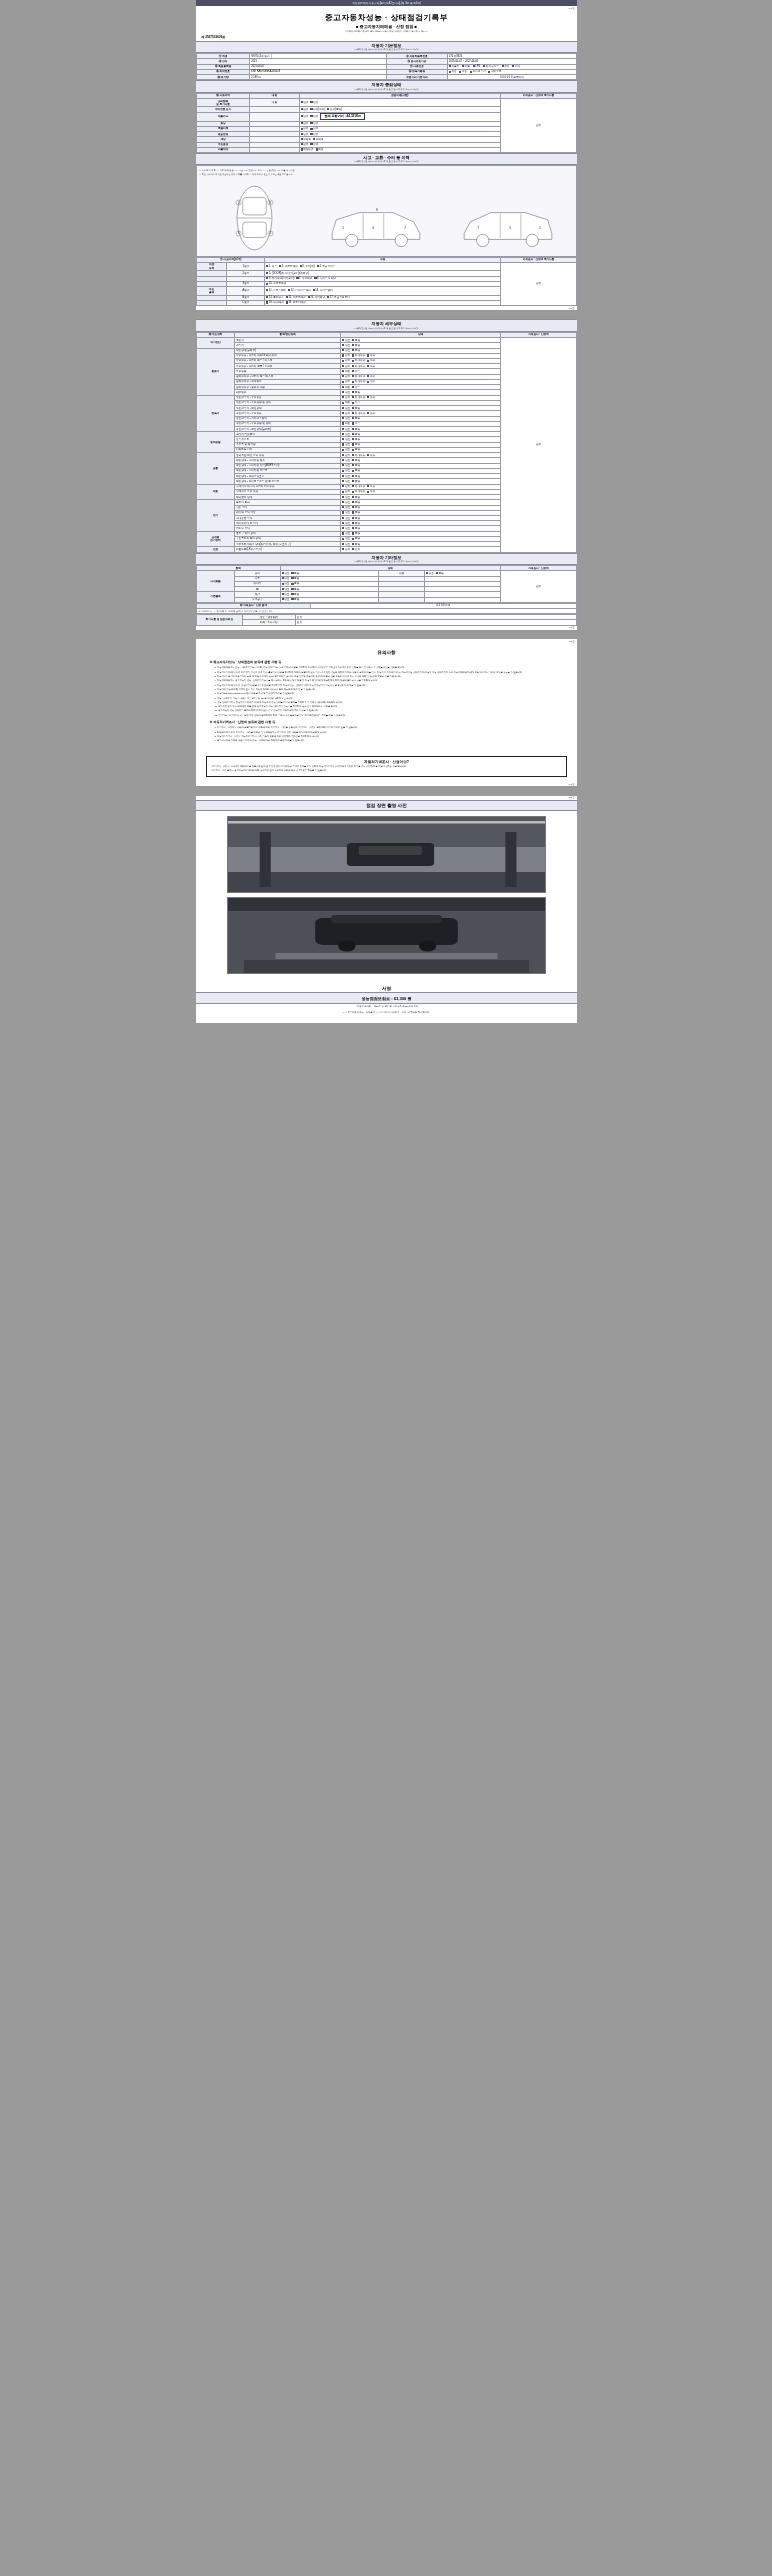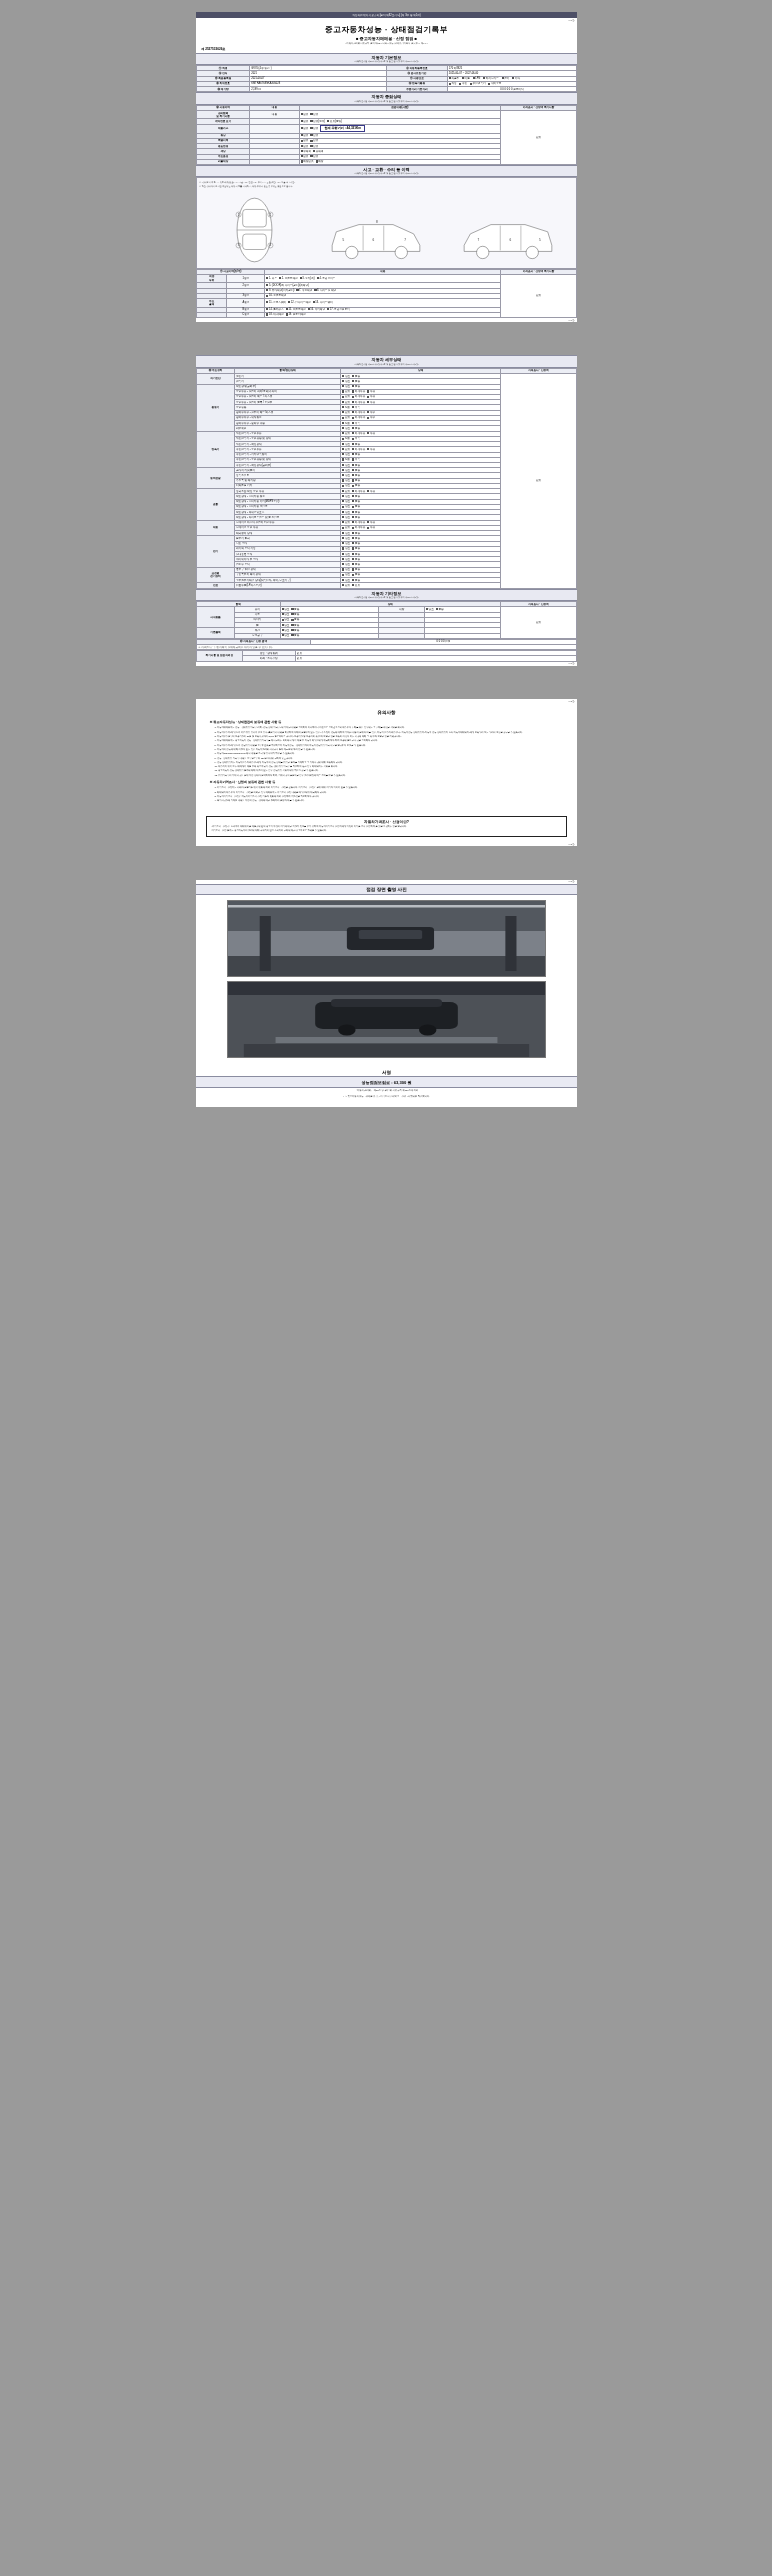--- a/index.html
+++ b/index.html
@@ -1,19 +1,19 @@
 <!DOCTYPE html>
 <html style="font-size:8.2px"><head>
 <meta charset="utf-8">
 <style>
   * { box-sizing: border-box; }
   html, body { margin:0; padding:0; background:#9a9a9a; }
   body { font-family:"Liberation Sans", sans-serif; }
   .page { width:773px; min-height:2576px; background:#9a9a9a; padding:0; }
-  .sheet { width:381px; margin:12px auto; background:#ffffff; }
+  .sheet { width:381px; margin:0 auto; background:#ffffff; }
   .gap { height:9.3px; }
 
   .topbar { background:#4d4f66; color:#fff; font-size:2.6px; text-align:center; padding:1px 0; }
   .doc-header { text-align:center; padding:3.1px 0 1px; }
   .doc-title { font-size:7.7px; font-weight:bold; letter-spacing:0.5px; }
   .doc-sub { font-size:4.1px; font-weight:bold; margin-top:1px; }
   .doc-sub2 { font-size:2.3px; color:#333; margin-top:1px; }
   .docno { font-size:3.1px; font-weight:bold; padding:1px 0 1.5px 5.2px; }
 
   .section-band { background:#e8e9f2; border-top:0.5px solid #8a8ca0; border-bottom:0.5px solid #8a8ca0;

